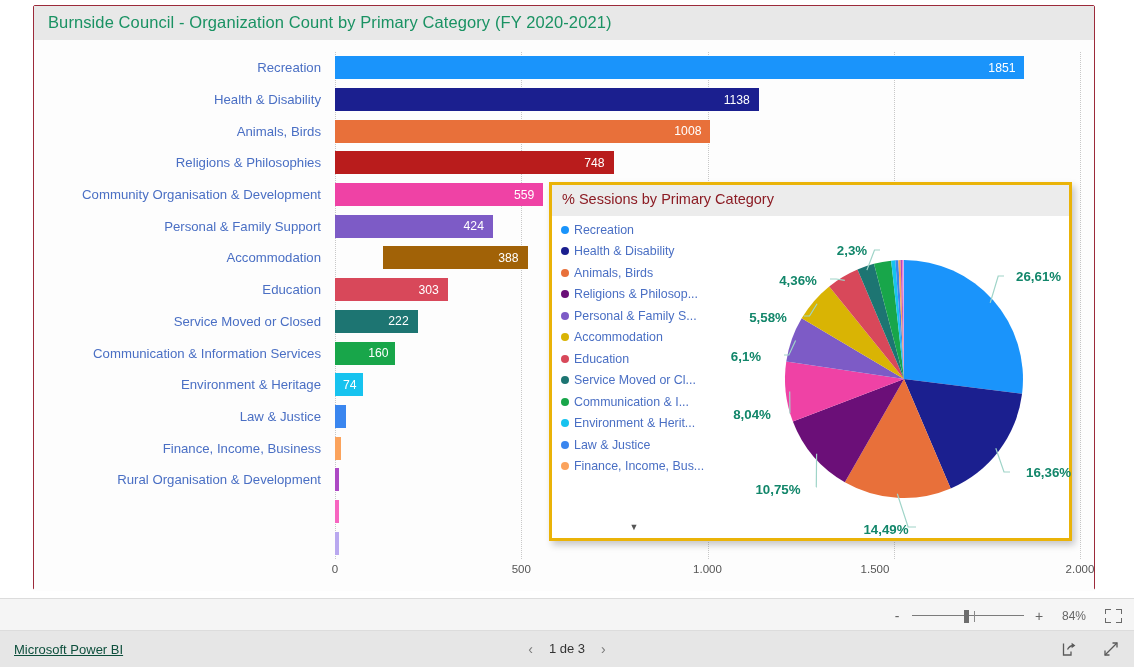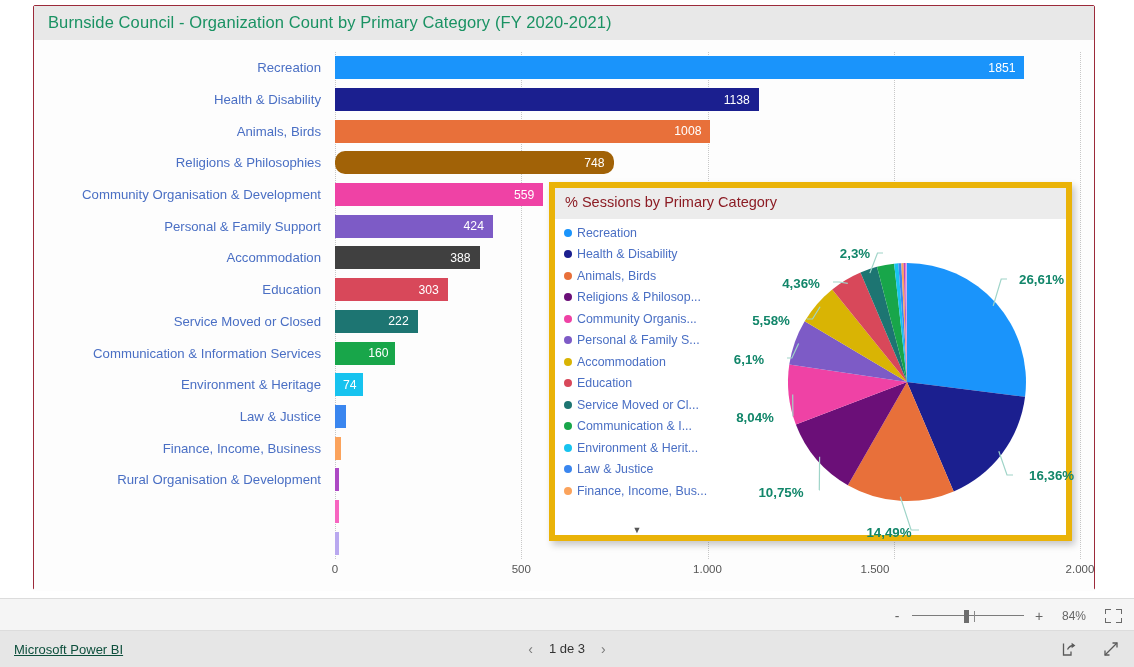--- a/index.html
+++ b/index.html
@@ -166,21 +166,21 @@
   }
 
   
   .visual-pie {
     position: absolute;
     left: 549px;
     top: 182px;
     width: 523px;
     height: 359px;
     background: #ffffff;
-    border: 6px solid #eab308;
+    border: 3px solid #eab308;
     box-sizing: border-box;
     box-shadow: 3px 4px 7px rgba(0,0,0,0.22);
   }
 
   .pie-header {
     position: absolute;
     left: 0; top: 0;
     width: 100%;
     height: 31px;
     background: #ececec;
@@ -485,36 +485,36 @@
                 <div class="bar" style="width: 423.905px; background: rgb(27, 31, 143);">
                   <span class="bar-value">1138</span>
                 </div>
               </div>
               <div class="bar-row">
                 <div class="bar" style="width: 375.48px; background: rgb(232, 112, 58);">
                   <span class="bar-value">1008</span>
                 </div>
               </div>
               <div class="bar-row">
-                <div class="bar" style="width: 278.63px; background: #a16207; border-radius: 10px;">
+                <div class="bar" style="width: 278.63px; background: #b91c1c;">
                   <span class="bar-value">748</span>
                 </div>
               </div>
               <div class="bar-row">
                 <div class="bar" style="width: 208.227px; background: rgb(239, 66, 165);">
                   <span class="bar-value">559</span>
                 </div>
               </div>
               <div class="bar-row">
                 <div class="bar" style="width: 157.94px; background: rgb(125, 91, 198);">
                   <span class="bar-value">424</span>
                 </div>
               </div>
               <div class="bar-row">
-                <div class="bar" style="width: 144.53px; background: #404040;">
+                <div class="bar" style="width: 144.53px; background: #a16207; margin-left: 48px;">
                   <span class="bar-value">388</span>
                 </div>
               </div>
               <div class="bar-row">
                 <div class="bar" style="width: 112.867px; background: rgb(216, 72, 90);">
                   <span class="bar-value">303</span>
                 </div>
               </div>
               <div class="bar-row">
                 <div class="bar" style="width: 82.695px; background: rgb(29, 117, 114);">
@@ -572,24 +572,20 @@
             <span class="legend-dot" style="background: rgb(27, 31, 143);"></span>
             <span class="legend-text">Health &amp; Disability</span>
           </div>
           <div class="legend-item">
             <span class="legend-dot" style="background: rgb(232, 112, 58);"></span>
             <span class="legend-text">Animals, Birds</span>
           </div>
           <div class="legend-item">
             <span class="legend-dot" style="background: rgb(107, 15, 120);"></span>
             <span class="legend-text">Religions &amp; Philosop...</span>
-          </div>
-          <div class="legend-item">
-            <span class="legend-dot" style="background: rgb(239, 66, 165);"></span>
-            <span class="legend-text">Community Organis...</span>
           </div>
           <div class="legend-item">
             <span class="legend-dot" style="background: rgb(125, 91, 198);"></span>
             <span class="legend-text">Personal &amp; Family S...</span>
           </div>
           <div class="legend-item">
             <span class="legend-dot" style="background: rgb(217, 180, 4);"></span>
             <span class="legend-text">Accommodation</span>
           </div>
           <div class="legend-item">

